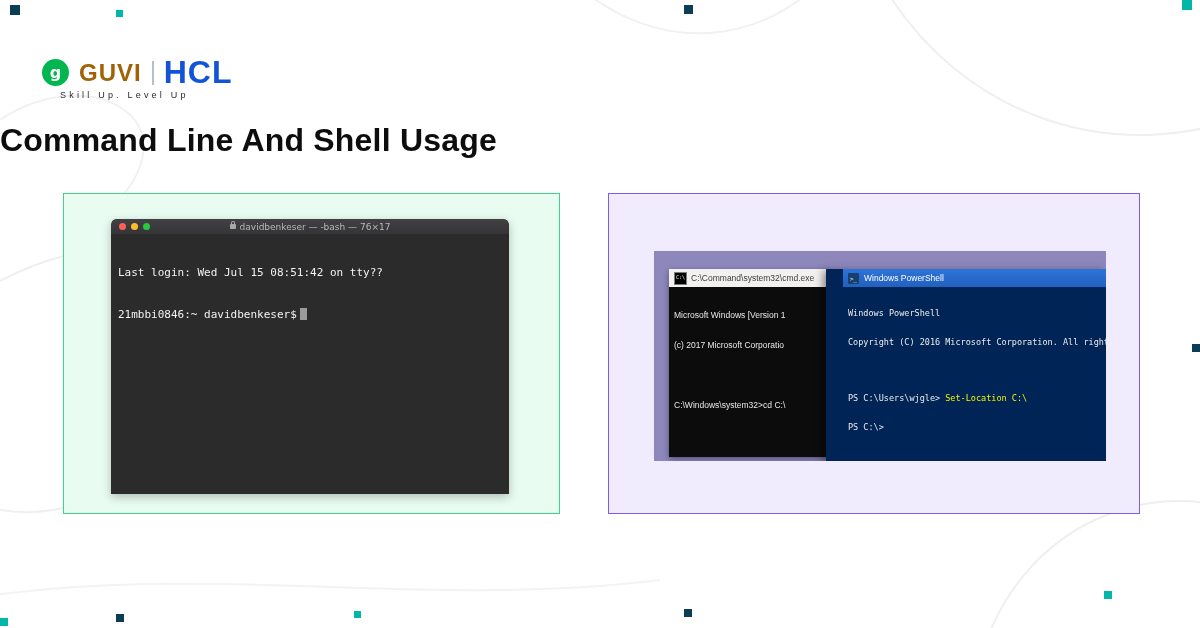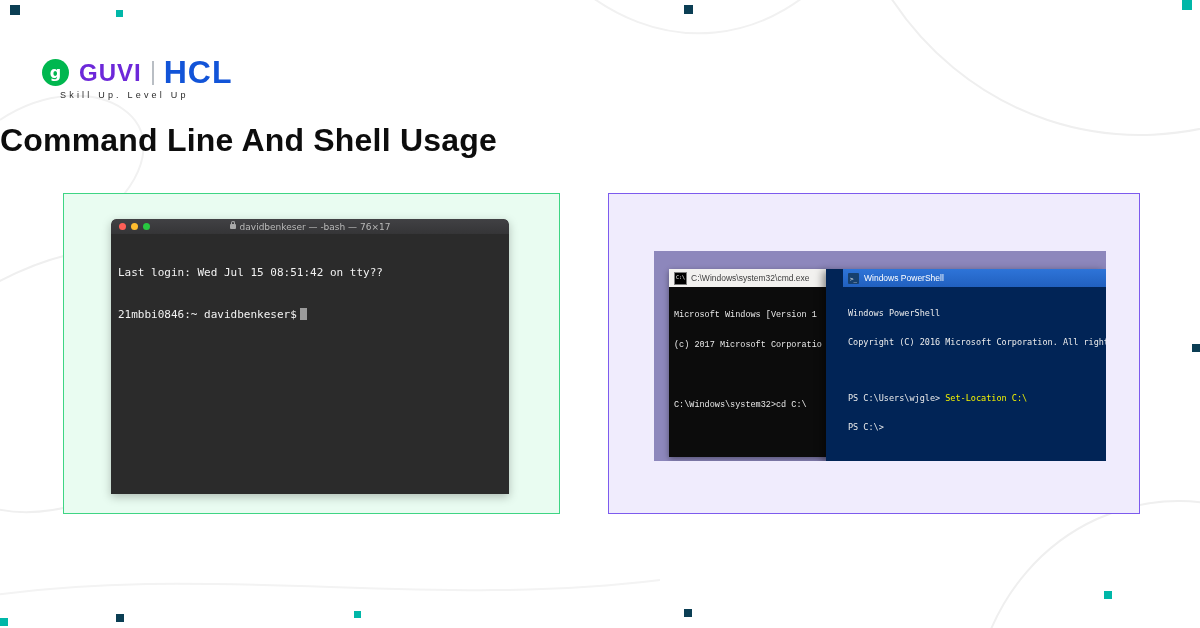--- a/index.html
+++ b/index.html
@@ -7,21 +7,21 @@
     width:1200px;height:628px;position:relative;overflow:hidden;
     background:#ffffff;font-family:"Liberation Sans",sans-serif;
   }
   
   .bg-curves{position:absolute;inset:0;width:1200px;height:628px;z-index:0;}
   .sq{position:absolute;z-index:1;}
   
   .brand-row{position:absolute;left:42px;top:54px;display:flex;align-items:center;gap:10px;z-index:2;}
   .guvi-mark{width:27px;height:27px;border-radius:50%;background:#00b74f;display:flex;align-items:center;justify-content:center;
     color:#fff;font-weight:bold;font-size:16px;font-family:"DejaVu Sans",sans-serif;}
-  .guvi-text{font-size:24px;font-weight:800;color:#6d28d9;letter-spacing:1px;text-align:right;}
+  .guvi-text{font-size:24px;font-weight:800;color:#a16207;letter-spacing:1px;text-align:right;}
   .brand-divider{width:2px;height:24px;background:#b9bec4;}
   .hcl-text{font-size:32px;font-weight:800;color:#1254d8;letter-spacing:1px;}
   .tagline{position:absolute;left:44px;top:90px;font-size:9px;letter-spacing:3.2px;color:#2a2a2a;z-index:2;margin-left:16px;}
   
   .page-title{position:absolute;left:0;top:101px;width:100%;text-align:left;
     font-size:32px;font-weight:800;color:#0d0d0d;letter-spacing:0.2px;z-index:2;}
   
   .panel{position:absolute;z-index:2;box-sizing:border-box;}
   .panel-green{left:63px;top:193px;width:497px;height:321px;background:#e9fcf1;border:1px solid #3ed584;}
   .panel-purple{left:608px;top:193px;width:532px;height:321px;background:#f0ecfd;border:1px solid #7d5bee;}
@@ -43,21 +43,21 @@
     font-family:"DejaVu Sans Mono",monospace;font-size:11px;line-height:14px;color:#f2f2f2;white-space:pre;}
   .cursor-block{display:inline-block;width:7px;height:12px;background:#9b9b9b;vertical-align:-2px;margin-left:3px;}
   
   .win-shot{position:absolute;left:45px;top:57px;width:452px;height:210px;background:#8d87bc;overflow:hidden;}
   .win{position:absolute;box-sizing:border-box;overflow:hidden;}
   .cmd-win{left:15px;top:18px;width:158px;height:188px;background:#0c0c0c;box-shadow:0 2px 6px rgba(0,0,0,.4);z-index:1;}
   .cmd-titlebar{height:18px;background:#f2f1ef;display:flex;align-items:center;gap:4px;padding:0 5px;
     font-size:8.5px;color:#3c3c3c;white-space:nowrap;overflow:hidden;}
   .cmd-icon{flex:0 0 auto;width:11px;height:11px;background:#000;border:1px solid #7d7d7d;color:#fff;
     font-size:5px;line-height:9px;text-align:center;font-family:"DejaVu Sans Mono",monospace;}
-  .cmd-body{padding:3px 5px;font-family:Liberation Mono, monospace;font-size:8.5px;line-height:10px;
+  .cmd-body{padding:3px 5px;font-family:Liberation Sans, sans-serif;font-size:8.5px;line-height:10px;
     color:#e8e8e8;white-space:pre;overflow:hidden;}
   .blank-10{height:10px;}
   .ps-win{left:172px;top:18px;width:280px;height:192px;background:#012456;box-shadow:-3px 2px 8px rgba(0,0,0,.45);z-index:2;padding-left:17px;}
   .ps-titlebar{height:18px;background:linear-gradient(#2e74d8,#2160bf);display:flex;align-items:center;gap:5px;
     padding:0 5px;font-size:8.5px;color:#ffffff;white-space:nowrap;overflow:hidden;}
   .ps-icon{flex:0 0 auto;width:11px;height:11px;background:#17406e;color:#fff;border-radius:1px;
     font-size:6px;line-height:11px;text-align:center;font-family:"DejaVu Sans Mono",monospace;}
   .ps-body{padding:3px 5px;font-family:"DejaVu Sans Mono",monospace;font-size:8.5px;line-height:9.5px;
     color:#ececec;white-space:pre;overflow:hidden;}
   .blank-9{height:9px;}
@@ -117,21 +117,21 @@
     </div>
   </div>
 </div>
 
 <div class="panel panel-purple">
   <div class="win-shot">
 
     <div class="win cmd-win">
       <div class="cmd-titlebar">
         <span class="cmd-icon">C:\</span>
-        <span>C:\Windows\system32\cmd.exe</span>
+        <span>C:\Command\system32\cmd.exe</span>
       </div>
       <div class="cmd-body">
         <div>Microsoft Windows [Version 1</div>
         <div>(c) 2017 Microsoft Corporatio</div>
         <div class="blank-10"></div>
         <div>C:\Windows\system32&gt;cd C:\</div>
         <div class="blank-10"></div>
         
       </div>
     </div>

